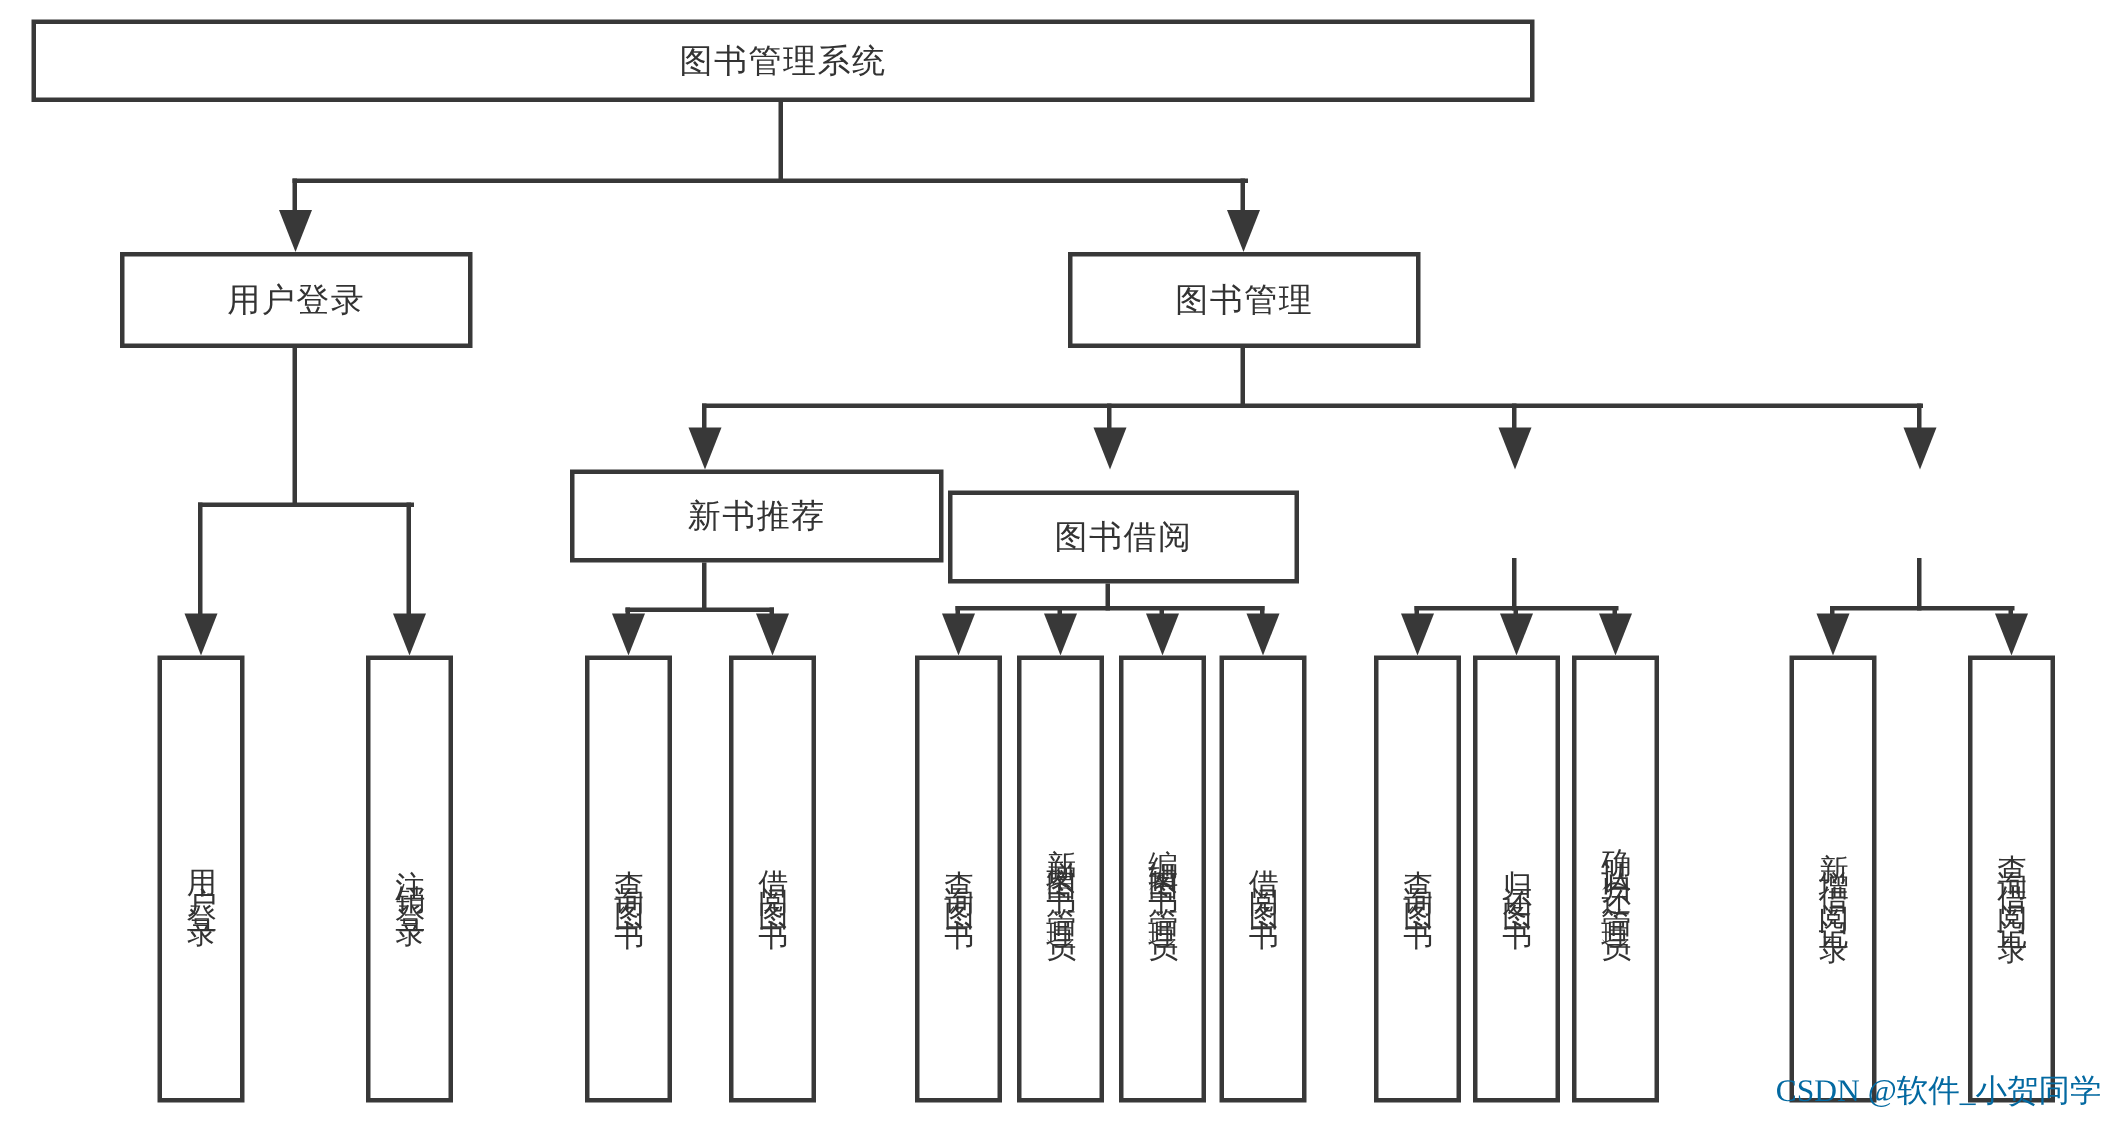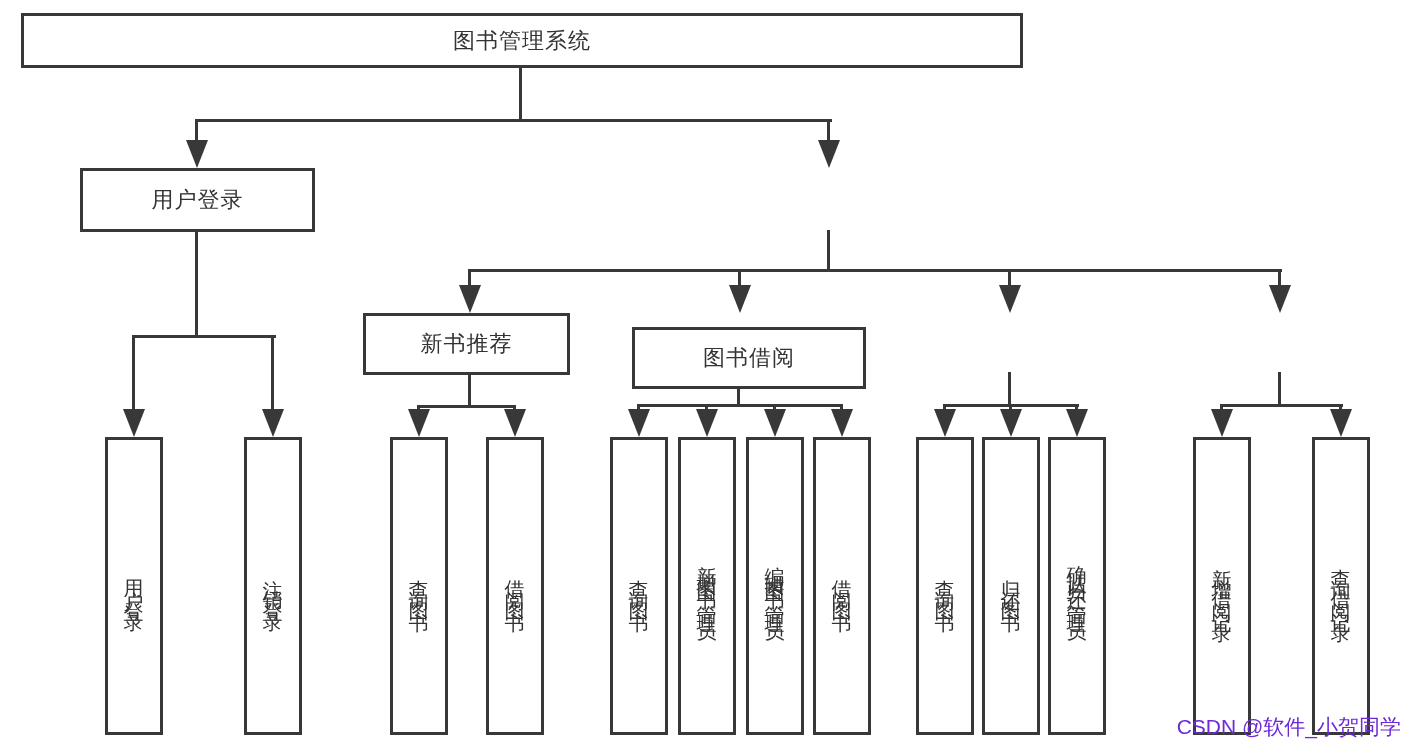--- a/index.html
+++ b/index.html
@@ -7,20 +7,21 @@
     padding: 0;
     background: #ffffff;
     font-family: "Liberation Sans", "DejaVu Sans", sans-serif;
   }
   .canvas {
     position: relative;
     width: 1405px;
     height: 747px;
     background: #ffffff;
     overflow: hidden;
+    font-family: Liberation Serif, serif;
   }
   .node {
     position: absolute;
     box-sizing: border-box;
     border: 3px solid #383838;
     background: #ffffff;
     display: flex;
     align-items: center;
     justify-content: center;
     color: #333333;
@@ -50,21 +51,21 @@
     width: 0;
     height: 0;
     border-left: 11px solid transparent;
     border-right: 11px solid transparent;
     border-top: 28px solid #383838;
   }
   .watermark {
     position: absolute;
     right: 4px;
     bottom: 6px;
-    color: #6d28d9;
+    color: #0369a1;
     font-size: 21px;
     white-space: nowrap;
     margin-left: 28px;
   }
 </style>
 </head>
 <body>
 
 <div class="canvas">
 
@@ -127,22 +128,25 @@
   <div class="arrow" style="left:1211px;top:409px"></div>
   <div class="arrow" style="left:1330px;top:409px"></div>
 
   <div class="node hnode" style="left:21px;top:13px;width:1002px;height:55px">
     <span>图书管理系统</span>
   </div>
 
   <div class="node hnode" style="left:80px;top:168px;width:235px;height:64px">
     <span>用户登录</span>
   </div>
+  <div class="node hnode" style="left:712px;top:168px;width:235px;height:64px">
+    <span>图书管理</span>
+  </div>
 
-  <div class="node hnode" style="left:363px;top:313px;width:207px;height:62px">
+  <div class="node hnode" style="left:380px;top:313px;width:249px;height:62px">
     <span>新书推荐</span>
   </div>
   <div class="node hnode" style="left:632px;top:327px;width:234px;height:62px">
     <span>图书借阅</span>
   </div>
 
   <div class="node vnode" style="left:105px;top:437px;width:58px;height:298px">
     <span>用户登录</span>
   </div>
   <div class="node vnode" style="left:244px;top:437px;width:58px;height:298px">

